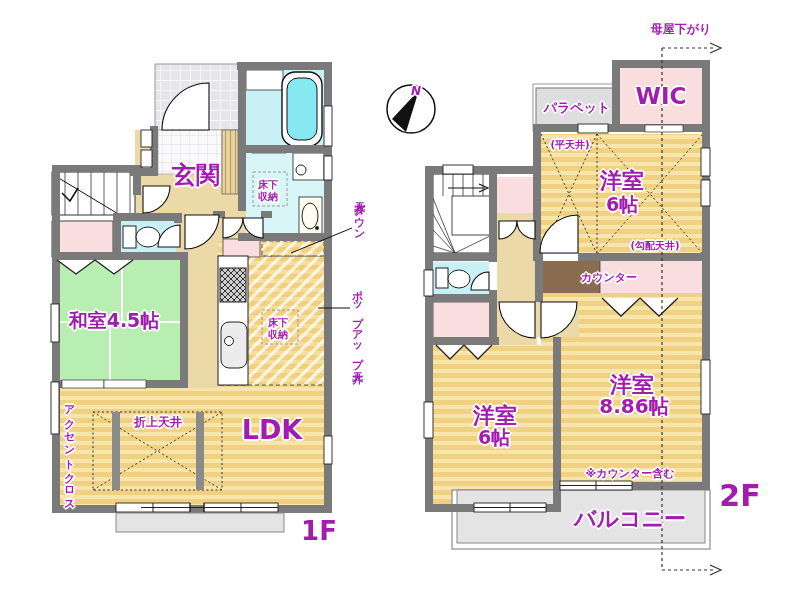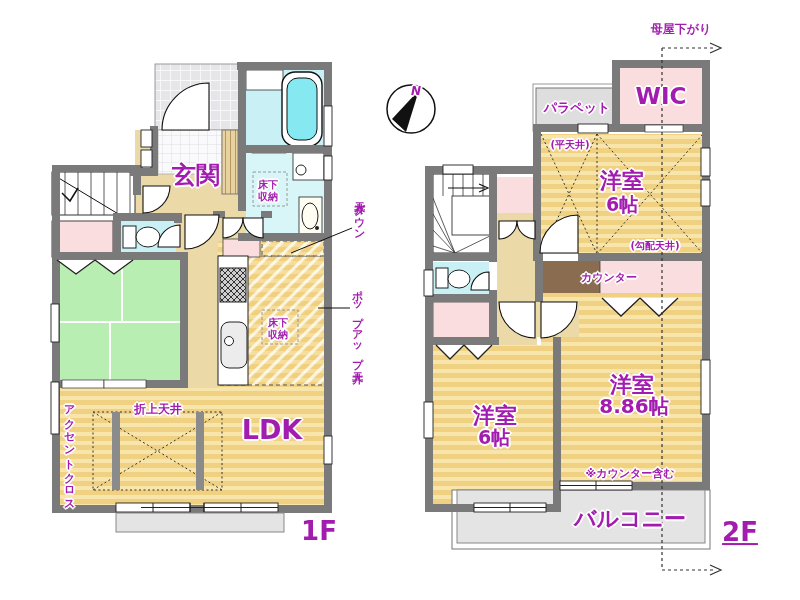--- a/index.html
+++ b/index.html
@@ -264,37 +264,38 @@
 
   <g>
     <circle cx="411" cy="109" r="24" fill="#ffffff" stroke="#111" stroke-width="1.5"></circle>
     <polygon points="419,90 392,119 406,132" fill="#111"></polygon>
   </g>
 </svg>
 
 <div class="lbl ctr" style="left:416px;top:92px;font-size:12px;font-style:italic;">N</div>
 
 <div class="lbl ctr" style="left:196px;top:152px;font-size:24px;margin-top:24px;">玄関</div>
+<div class="lbl ctr" style="left:114px;top:321px;font-size:19px;">和室4.5帖</div>
 <div class="lbl ctr" style="left:272px;top:430px;font-size:27px;">LDK</div>
 <div class="lbl ctr wrap2" style="left:270px;top:190px;font-size:10px;width:24px;">床下収納</div>
 <div class="lbl ctr wrap2" style="left:280px;top:328px;font-size:10px;width:24px;">床下収納</div>
-<div class="lbl ctr" style="left:158px;top:410px;font-size:12px;">折上天井</div>
+<div class="lbl ctr" style="left:158px;top:423px;font-size:12px;">折上天井</div>
 <div class="lbl vert" style="left:62px;top:397px;font-size:11px;">アクセントクロス</div>
 <div class="lbl vert" style="left:352px;top:193px;font-size:11px;">天井ダウン</div>
 <div class="lbl vert" style="left:350px;top:282px;font-size:11px;">ポップアップ天井</div>
 <div class="lbl ctr" style="left:319px;top:532px;font-size:26px;">1F</div>
 
 <div class="lbl ctr" style="left:681px;top:30px;font-size:12px;">母屋下がり</div>
 <div class="lbl ctr" style="left:577px;top:108px;font-size:13px;">パラペット</div>
 <div class="lbl ctr" style="left:661px;top:96px;font-size:23px;">WIC</div>
 <div class="lbl ctr" style="left:570px;top:145px;font-size:10px;">(平天井)</div>
 <div class="lbl ctr" style="left:622px;top:181px;font-size:22px;">洋室</div>
 <div class="lbl ctr" style="left:622px;top:205px;font-size:19px;">6帖</div>
 <div class="lbl ctr" style="left:655px;top:246px;font-size:10px;">(勾配天井)</div>
 <div class="lbl ctr" style="left:569px;top:278px;font-size:11px;margin-left:40px;">カウンター</div>
 <div class="lbl ctr" style="left:632px;top:385px;font-size:22px;">洋室</div>
 <div class="lbl ctr" style="left:634px;top:406px;font-size:20px;">8.86帖</div>
 <div class="lbl ctr" style="left:630px;top:430px;font-size:11px;margin-top:44px;">※カウンター含む</div>
 <div class="lbl ctr" style="left:495px;top:416px;font-size:22px;">洋室</div>
 <div class="lbl ctr" style="left:494px;top:438px;font-size:19px;">6帖</div>
 <div class="lbl ctr" style="left:630px;top:519px;font-size:22px;text-align:center;">バルコニー</div>
-<div class="lbl ctr" style="left:740px;top:533px;font-size:26px;text-decoration:underline;">2F</div>
+<div class="lbl ctr" style="left:740px;top:496px;font-size:30px;">2F</div>
 </div>
 
 </body></html>

